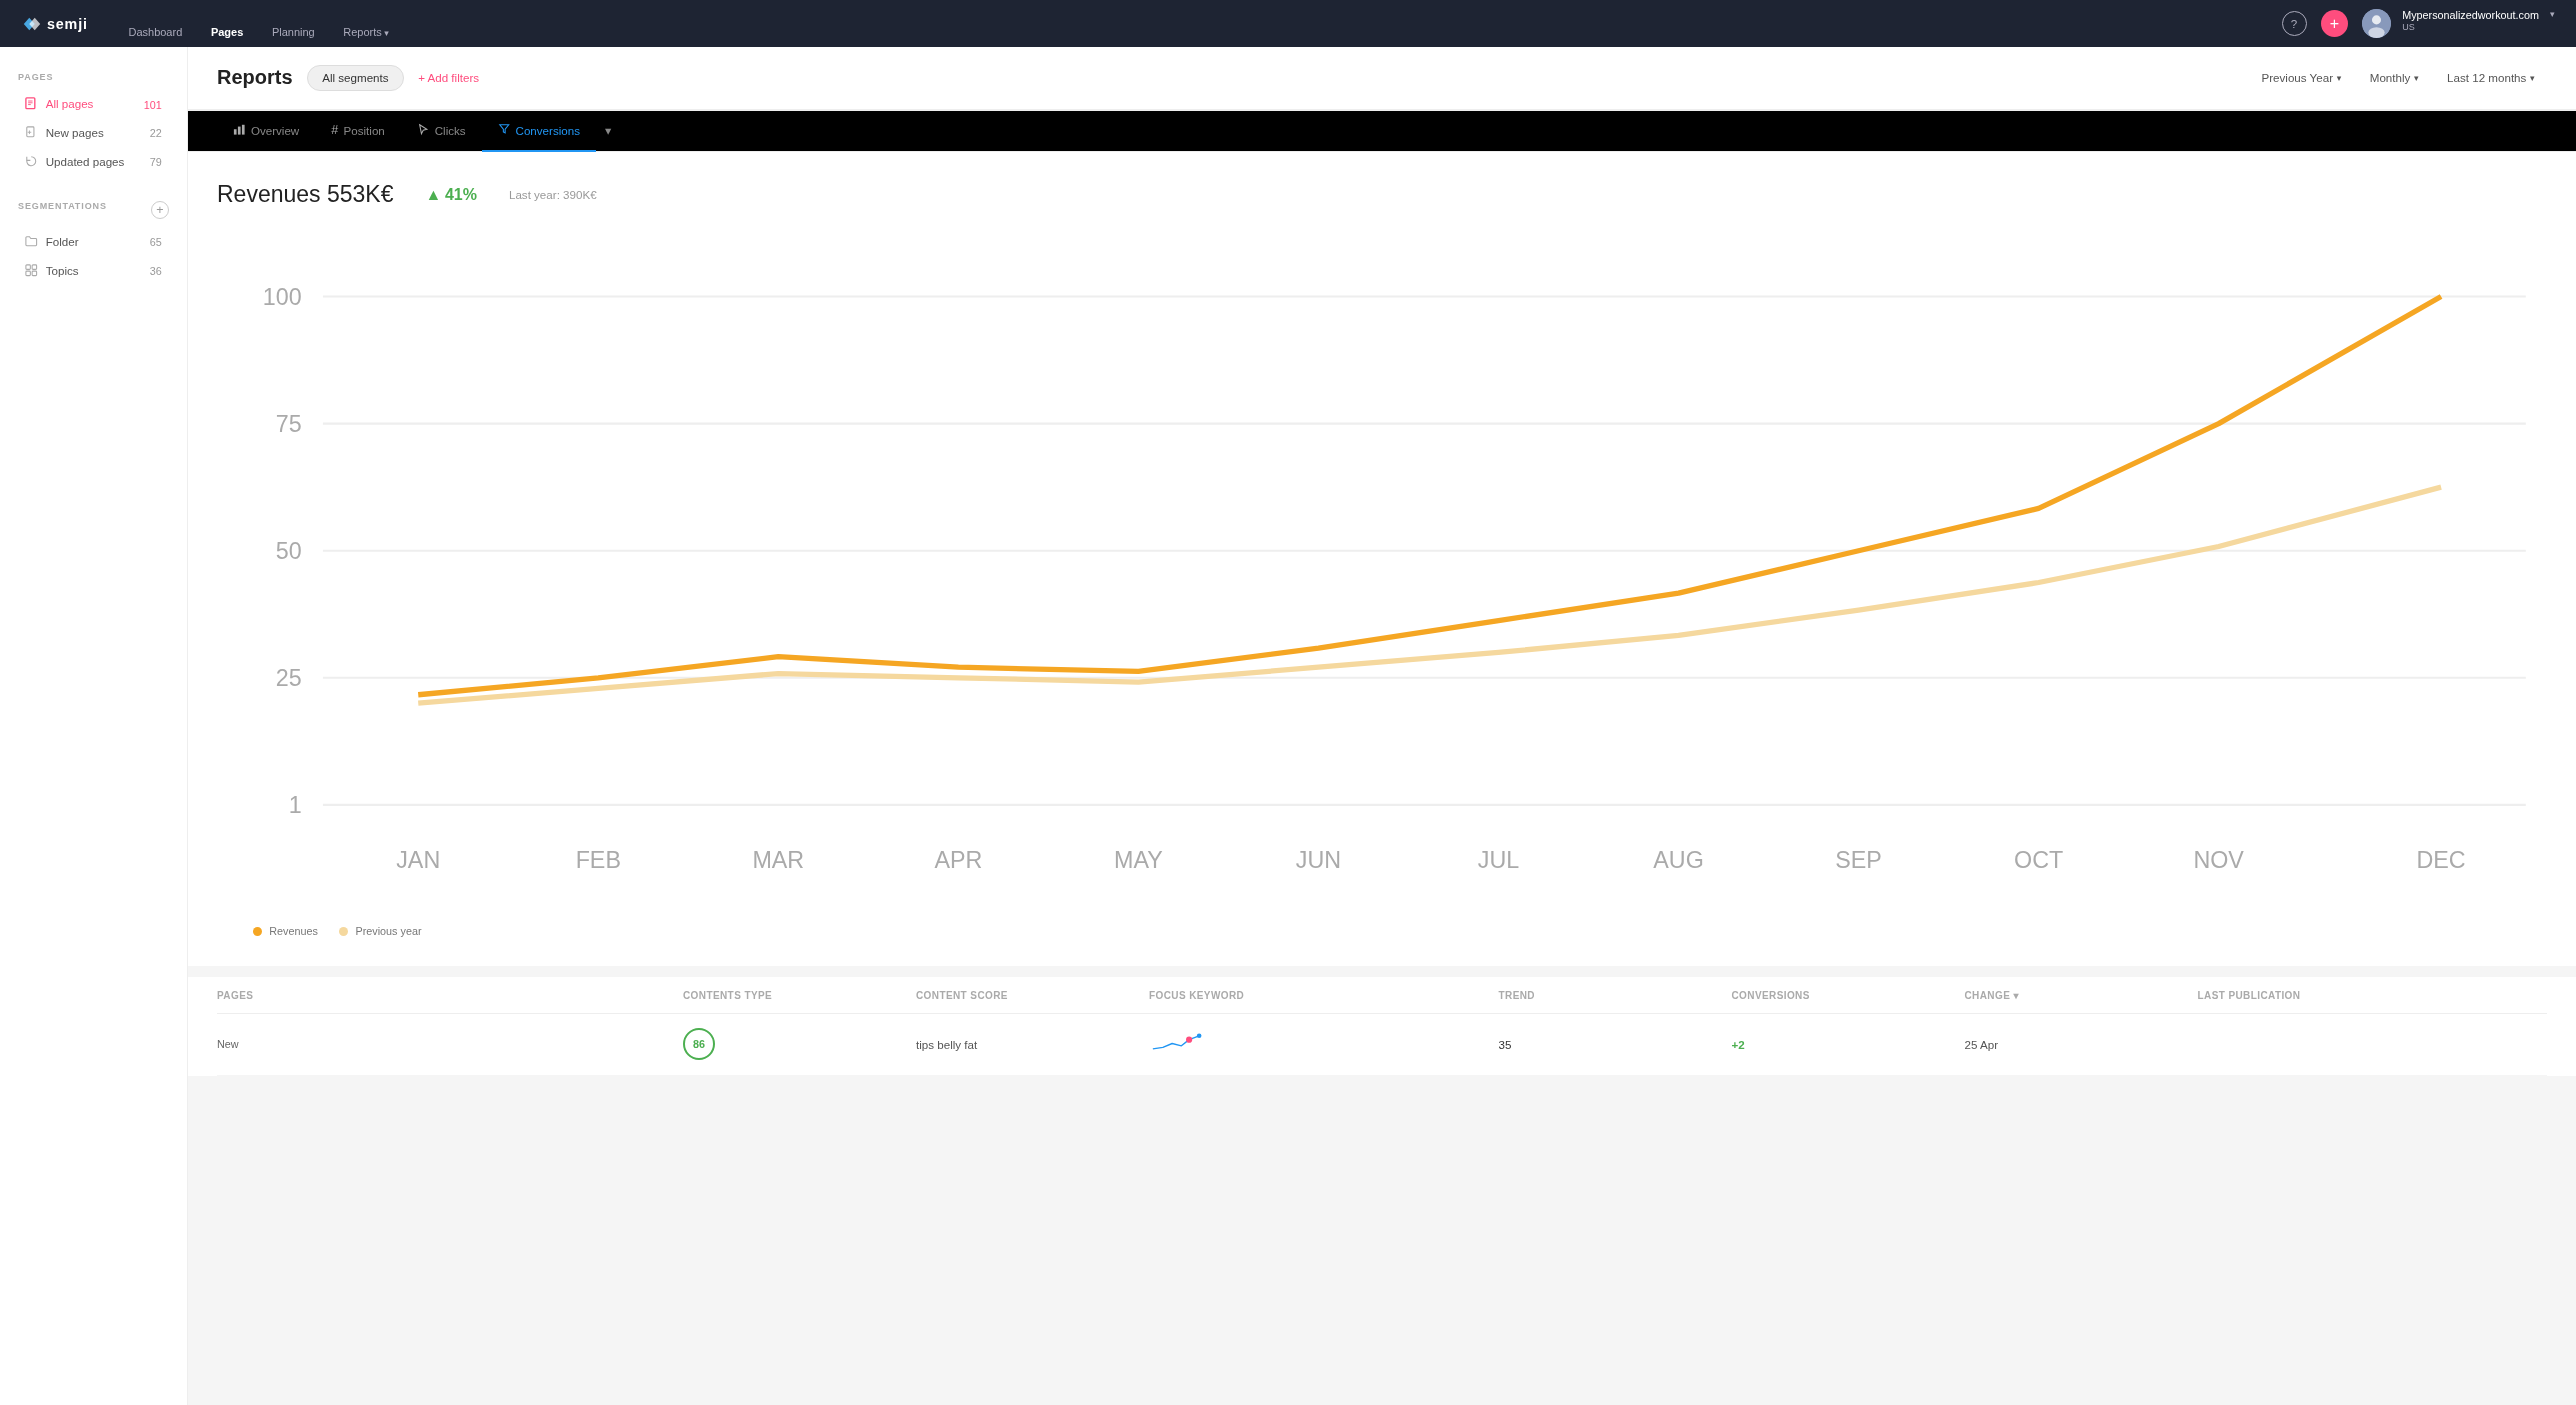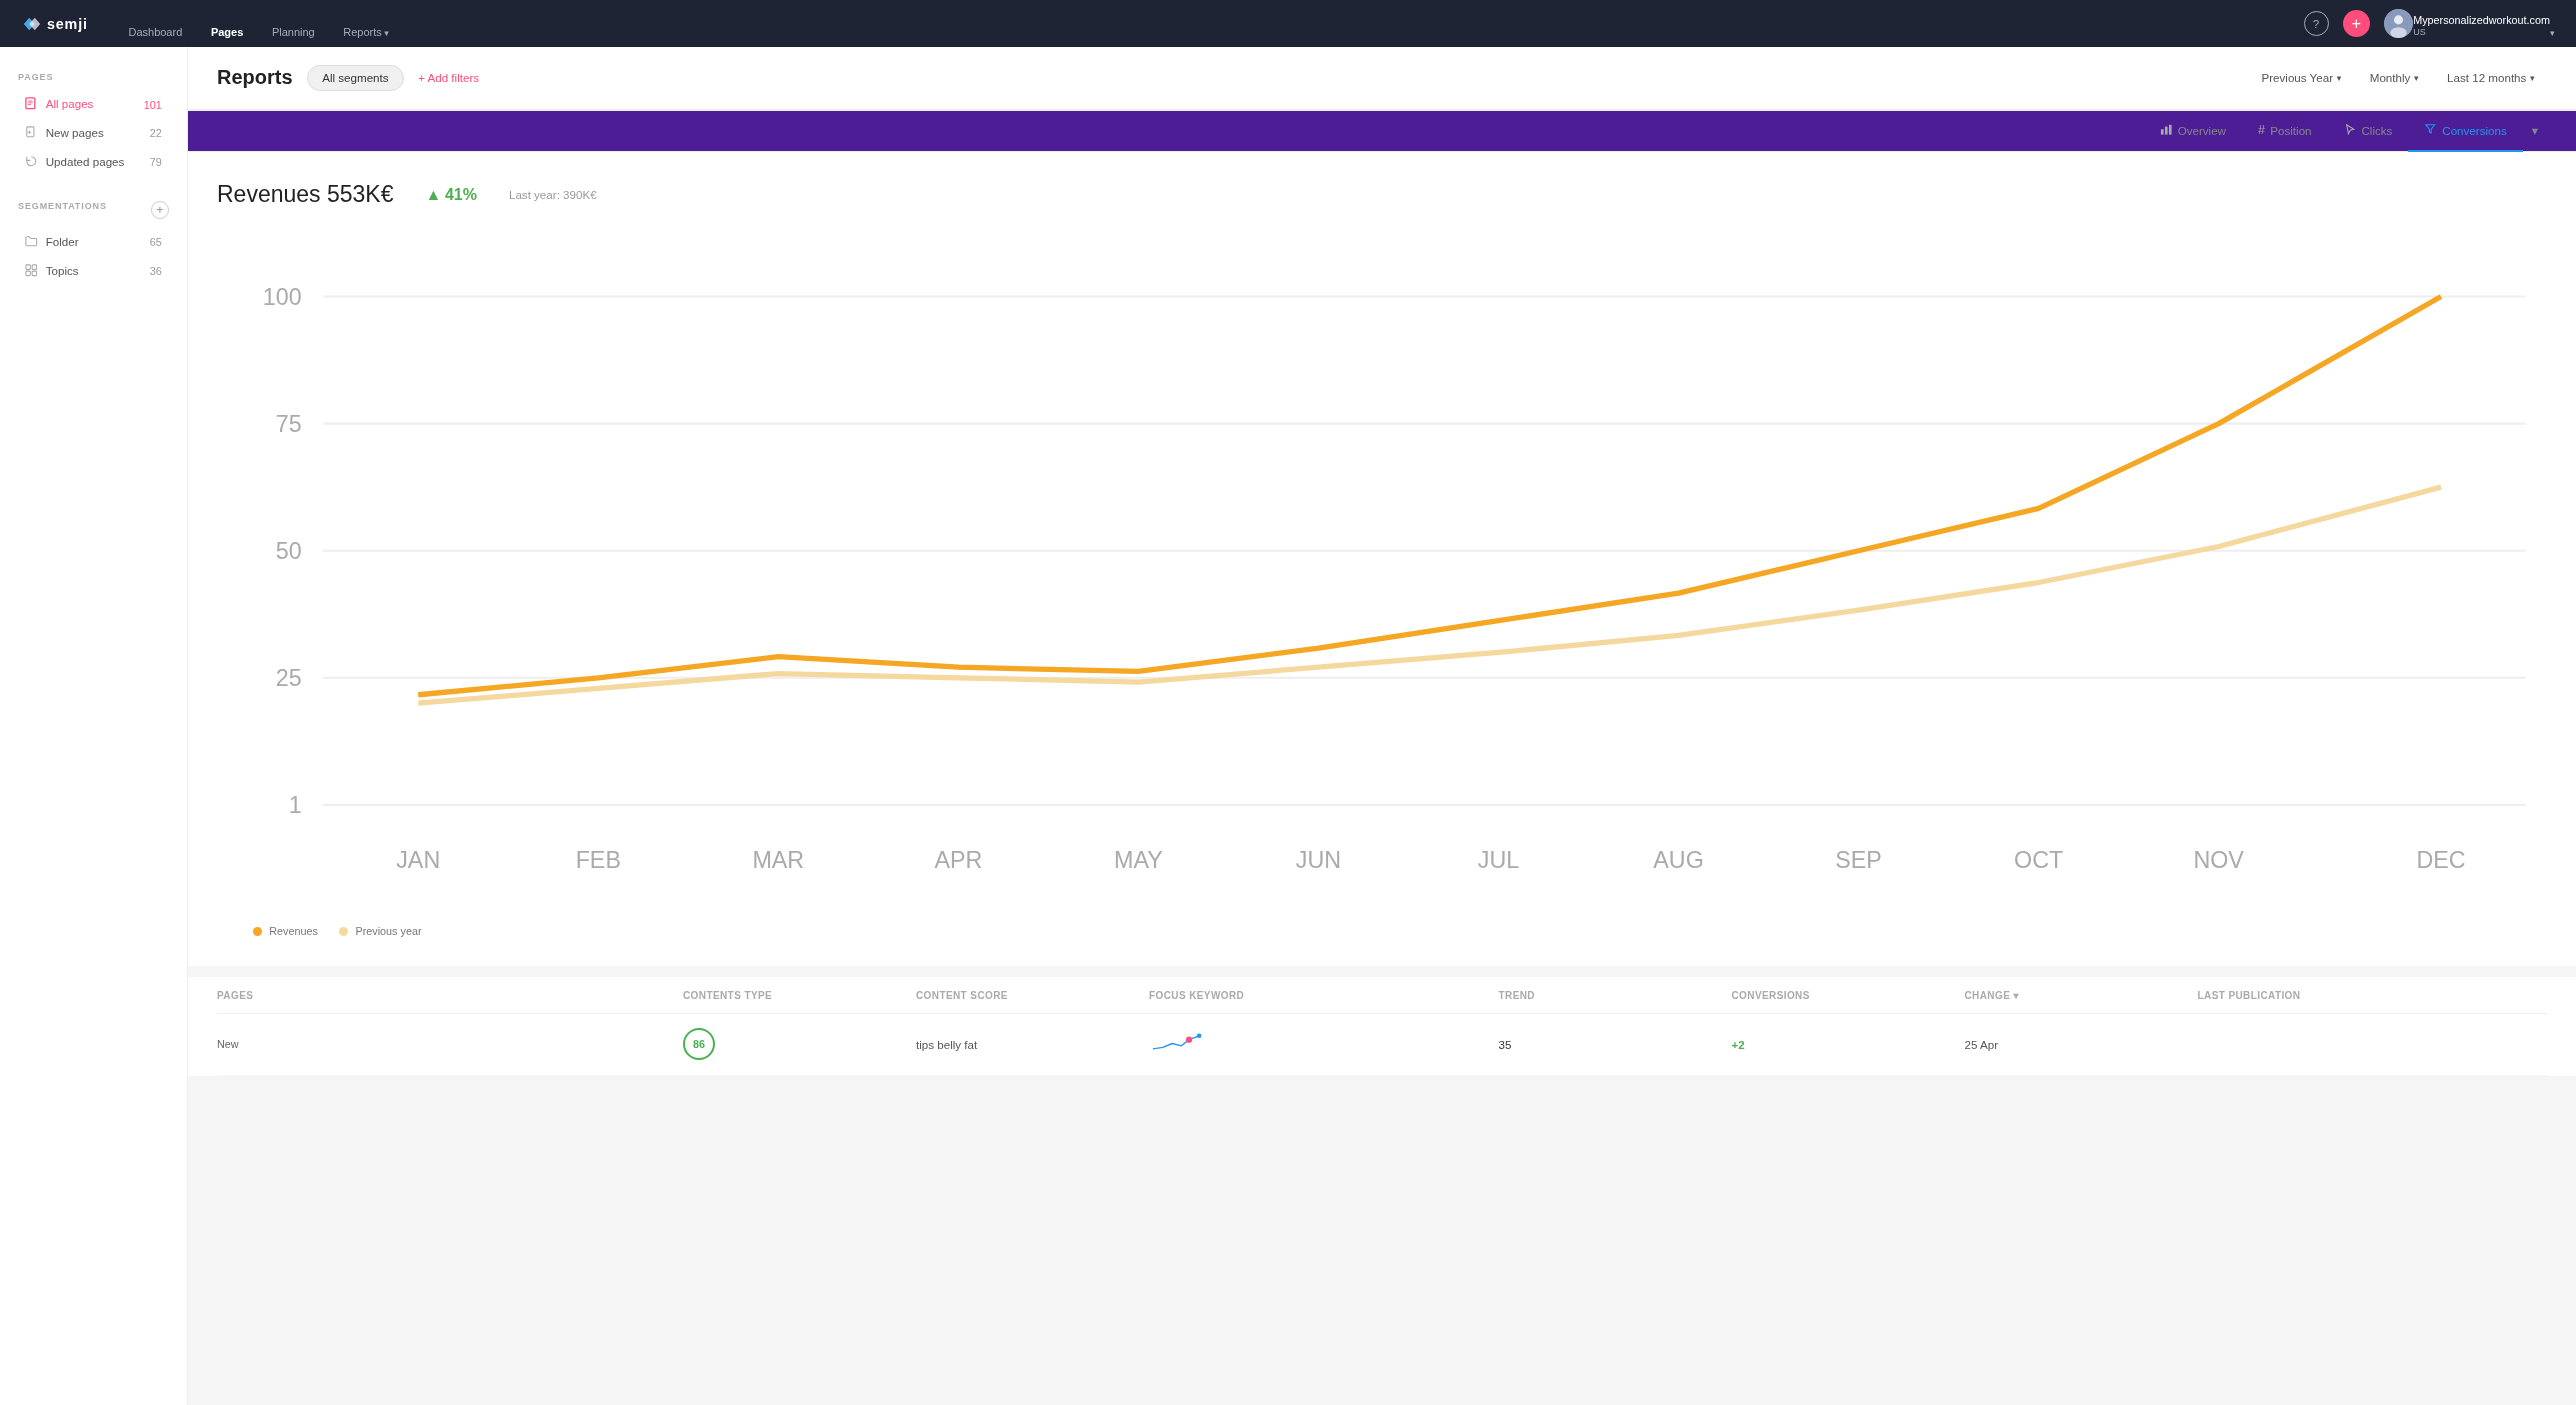--- a/index.html
+++ b/index.html
@@ -32,21 +32,21 @@
     .nav-help {
       width: 25px; height: 25px; border-radius: 50%;
       border: 1.3px solid #aab; display: flex; align-items: center; justify-content: center;
       color: #aab; font-size: 11.6px; cursor: pointer;
     }
     .nav-plus {
       width: 27px; height: 27px; border-radius: 50%;
       background: #ff4d7e; display: flex; align-items: center; justify-content: center;
       color: #fff; font-size: 16px; font-weight: 300; cursor: pointer;
     }
-    .nav-user { display: flex; align-items: flex-end; gap: 0; color: #fff; cursor: pointer; }
+    .nav-user { display: flex; align-items: flex-start; gap: 11px; color: #fff; cursor: pointer; }
     .nav-avatar {
       width: 29px; height: 29px; border-radius: 50%;
       background: #8899bb; overflow: hidden;
       display: flex; align-items: center; justify-content: center;
       font-size: 12.5px; color: #fff;
     }
     .nav-user-info { line-height: 1.2; }
     .nav-user-name { font-size: 10.8px; color: #fff; }
     .nav-user-sub { font-size: 9px; color: #aab; }
 
@@ -98,21 +98,21 @@
     .sidebar-add-btn {
       width: 18px; height: 18px; border-radius: 50%; border: 1.3px solid #ccc;
       display: flex; align-items: center; justify-content: center;
       color: #999; font-size: 12.5px; cursor: pointer;
     }
     .sidebar-section-header { display: flex; justify-content: space-between; margin-bottom: 9px; }
 
     
     .tabs-bar {
       display: flex; align-items: center; border-bottom: 0.9px solid #eee;
-      margin-bottom: 0; background: #4c1d95; padding: 0 29px; justify-content: flex-end;
+      margin-bottom: 0; background: #000000; padding: 0 29px;
     }
     .tab-item {
       display: flex; align-items: center; gap: 5.4px;
       padding: 12.5px 16px; font-size: 11.6px; color: #888;
       cursor: pointer; border-bottom: 2.7px solid transparent; margin-bottom: -0.9px;
     }
     .tab-item.active { color: #2196f3; border-bottom-color: #2196f3; font-weight: 500; }
     .tab-more { padding: 12.5px 9px; color: #888; cursor: pointer; }
 
     

